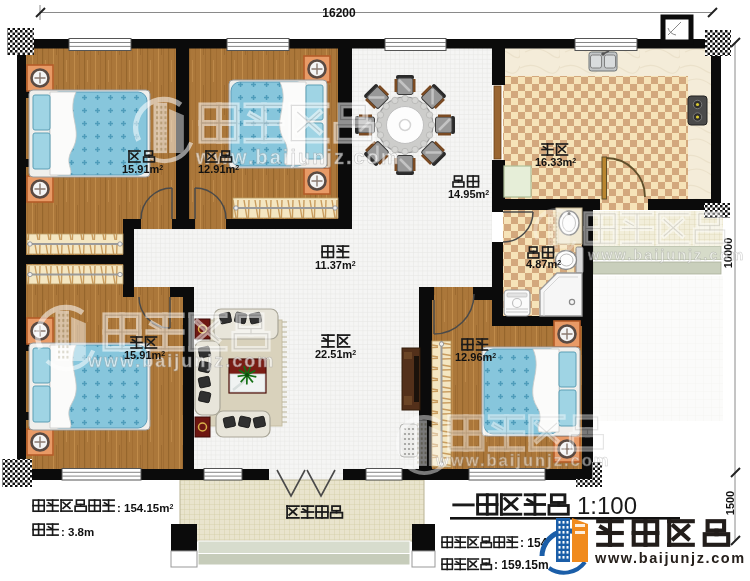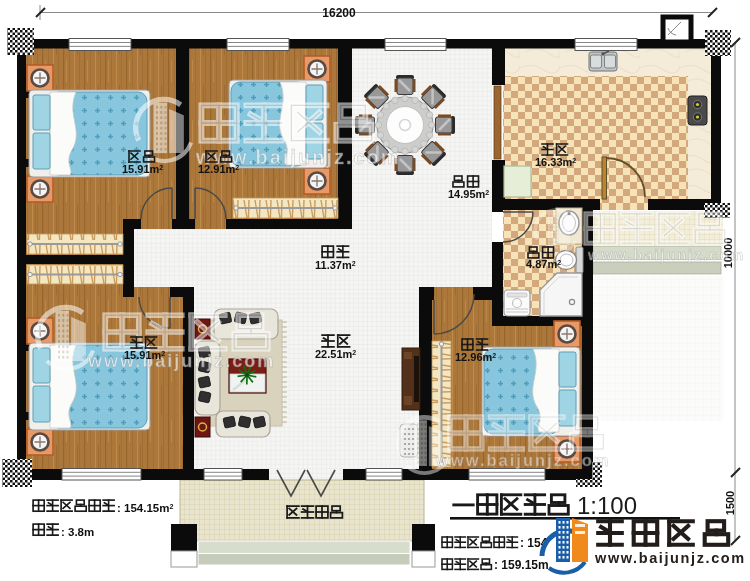--- a/index.html
+++ b/index.html
@@ -1,15 +1,15 @@
 <!DOCTYPE html>
 <html><head><meta charset="utf-8"><title>plan</title>
 <style>
 html,body{margin:0;padding:0;background:#ffffff;}
-#page{position:relative;width:750px;height:581px;background:#ffffff;font-family:"Liberation Sans",sans-serif;overflow:hidden;border-radius:28px;}
+#page{position:relative;width:750px;height:581px;background:#ffffff;font-family:"Liberation Sans",sans-serif;overflow:hidden;}
 </style></head><body>
 <div id="page">
 <svg width="750" height="581" viewBox="0 0 750 581" font-family="Liberation Sans, sans-serif">
 <defs>
 <pattern id="wood" width="21" height="60" patternUnits="userSpaceOnUse">
   <rect width="21" height="60" fill="#ab773a"></rect>
   <rect x="0" width="1.2" height="60" fill="#8f6028" opacity="0.75"></rect>
   <rect x="6" width="1" height="60" fill="#a06c31" opacity="0.8"></rect>
   <rect x="11" width="1" height="60" fill="#c08b4a"></rect>
   <rect x="16" width="1" height="60" fill="#9c6a30" opacity="0.7"></rect>

